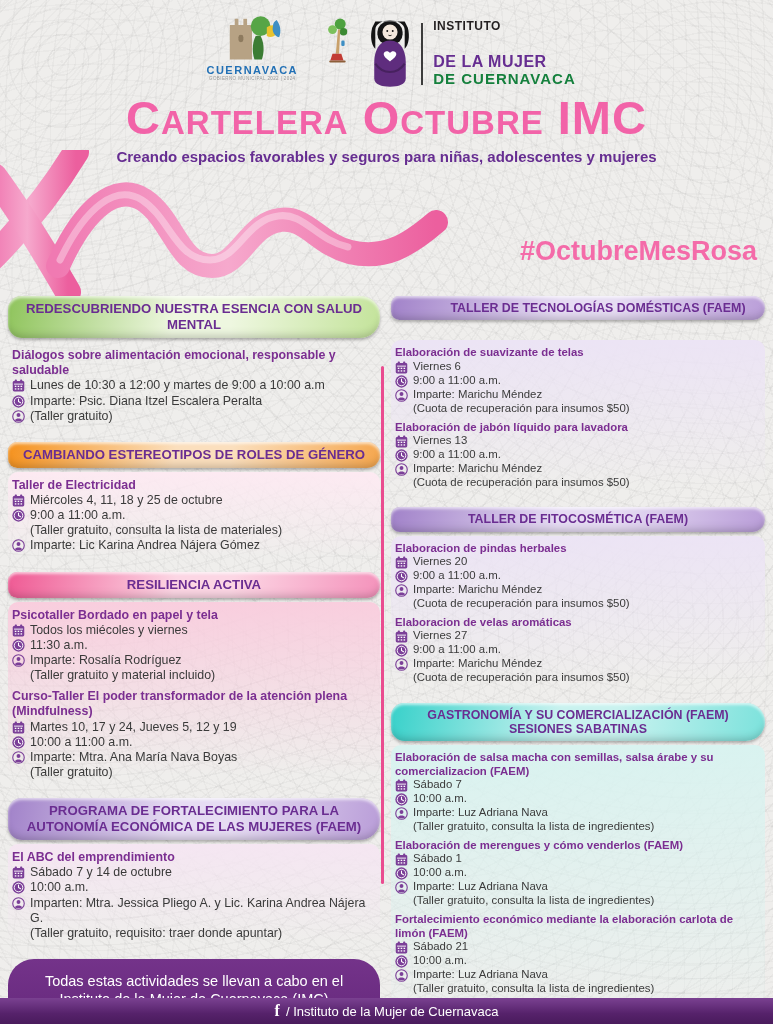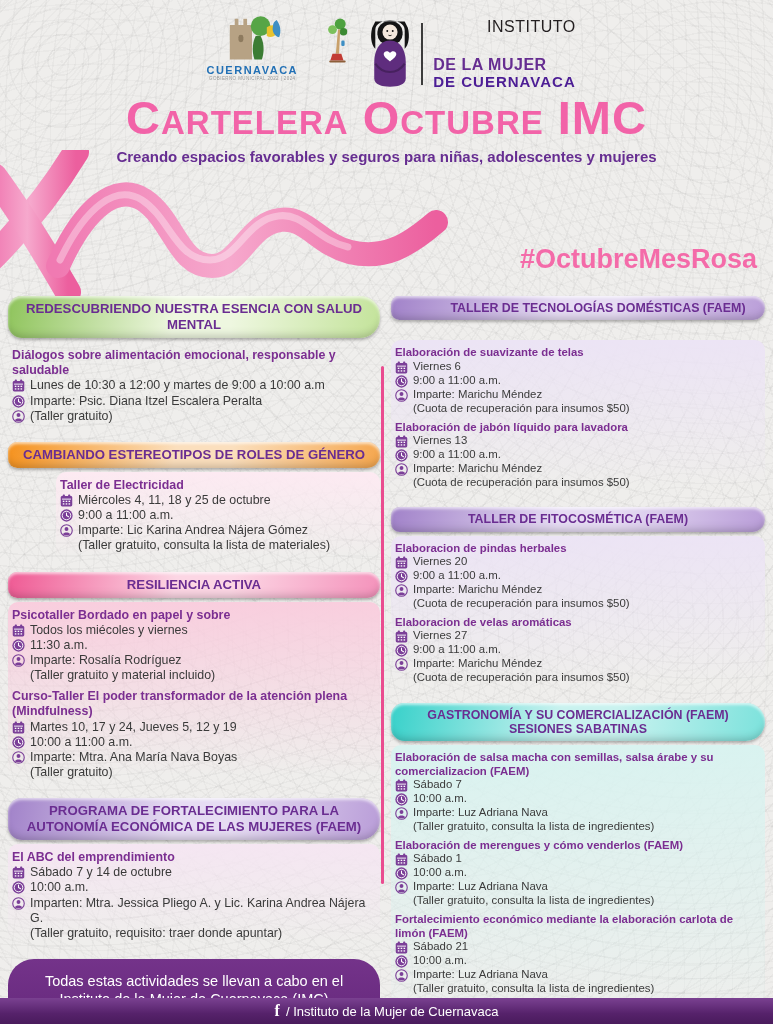--- a/index.html
+++ b/index.html
@@ -17,30 +17,30 @@
 
   
   .top{padding-top:10px;text-align:center;}
   .logos{display:flex;justify-content:center;align-items:flex-start;gap:20px;height:84px;}
   .cuerna{width:110px;text-align:center;}
   .cuerna .nm{font-size:11px;font-weight:800;color:#2270b5;letter-spacing:1.5px;margin-top:-2px;}
   .cuerna .sub{font-size:4.5px;color:#9a9a9a;letter-spacing:.4px;}
   .inst{display:flex;align-items:center;gap:10px;padding-top:4px;}
   .inst .bar{width:2px;height:62px;background:#3c3c3c;}
   .inst .txt{text-align:left;line-height:1.12;}
-  .inst .l1{font-size:16px;font-weight:400;color:#231f20;letter-spacing:.5px;text-align:right;}
+  .inst .l1{font-size:12px;font-weight:700;color:#231f20;letter-spacing:.5px;}
   .inst .l2{font-size:16px;font-weight:800;color:#662d91;letter-spacing:.5px;margin-top:20px;}
-  .inst .l3{font-size:15px;font-weight:600;color:#4c1d95;letter-spacing:1px;}
+  .inst .l3{font-size:15px;font-weight:600;color:#15803d;letter-spacing:1px;}
 
   .main-title{margin-top:0;font-size:47px;line-height:1;font-weight:800;color:#f263a8;
               font-variant:small-caps;letter-spacing:1px;}
   .subtitle{margin-top:7px;font-size:15px;font-weight:700;color:#662d91;}
 
   .ribbon{position:absolute;left:-12px;top:150px;z-index:1;}
-  .hashtag{position:absolute;right:16px;top:244px;z-index:2;font-size:27px;font-weight:800;color:#f46ba9;}
+  .hashtag{position:absolute;right:16px;top:236px;z-index:2;font-size:27px;font-weight:800;color:#f46ba9;}
 
   
   .col{position:absolute;top:288px;z-index:1;}
   #left-col{left:8px;width:372px;font-size:12.4px;line-height:1.22;}
   #right-col{left:391px;width:374px;font-size:11.4px;line-height:1.16;}
   .divider{position:absolute;left:381px;top:366px;width:3px;height:518px;background:#ea4c8f;z-index:1;border-radius:2px;}
 
   .sec{margin-bottom:2px;}
   .sec-header{border-radius:14px 20px 20px 14px;padding:5px 8px;margin:8px 0 4px;text-align:center;
       font-weight:800;color:#6a2d91;
@@ -188,21 +188,21 @@
                   <path d="M3.2 11.3 C3.6 8.6 10.4 8.6 10.8 11.3 C9.7 12.4 4.3 12.4 3.2 11.3 Z" fill="#7b3f98"></path>
                 </svg>
               </span>
               <span class="txt">(Taller gratuito)</span>
             </div>
           </div>
         </div>
       </section>
       <section class="sec">
         <div class="sec-header" style="background: linear-gradient(100deg, rgb(245, 146, 30) 0%, rgb(251, 223, 189) 45%, rgb(251, 223, 189) 60%, rgb(245, 166, 77) 100%);">CAMBIANDO ESTEREOTIPOS DE ROLES DE GÉNERO</div>
-        <div class="sec-body" style="background: linear-gradient(rgb(253, 234, 242) 0%, rgba(255, 255, 255, 0) 92%); margin-left: 48px;">
+        <div class="sec-body" style="background: linear-gradient(rgb(253, 234, 242) 0%, rgba(255, 255, 255, 0) 92%);">
           <div class="event">
             <div class="ev-title">Taller de Electricidad</div>
             <div class="ev-line">
               <span class="ic">
                 <svg viewBox="0 0 14 14" width="13" height="13">
                   <rect x="3" y="0.6" width="2.2" height="3.2" rx="0.7" fill="#7b3f98"></rect>
                   <rect x="8.8" y="0.6" width="2.2" height="3.2" rx="0.7" fill="#7b3f98"></rect>
                   <rect x="0.8" y="2.2" width="12.4" height="11.2" rx="1.6" fill="#7b3f98"></rect>
                   <rect x="2.2" y="5" width="9.6" height="1" fill="#fff"></rect>
                   <g fill="#fff">
@@ -220,41 +220,41 @@
             <div class="ev-line">
               <span class="ic">
                 <svg viewBox="0 0 14 14" width="13" height="13">
                   <circle cx="7" cy="7" r="6.6" fill="#7b3f98"></circle>
                   <circle cx="7" cy="7" r="4.6" fill="none" stroke="#fff" stroke-width="1"></circle>
                   <path d="M7 4.2 L7 7 L9.2 8.3" stroke="#fff" stroke-width="1.1" fill="none" stroke-linecap="round"></path>
                 </svg>
               </span>
               <span class="txt">9:00 a 11:00 a.m.</span>
             </div>
+            <div class="ev-line note">
+              <span class="txt">(Taller gratuito, consulta la lista de materiales)</span>
+            </div>
             <div class="ev-line">
               <span class="ic">
                 <svg viewBox="0 0 14 14" width="13" height="13">
                   <circle cx="7" cy="7" r="6.2" fill="none" stroke="#7b3f98" stroke-width="1.2"></circle>
                   <circle cx="7" cy="5.4" r="2.1" fill="#7b3f98"></circle>
                   <path d="M3.2 11.3 C3.6 8.6 10.4 8.6 10.8 11.3 C9.7 12.4 4.3 12.4 3.2 11.3 Z" fill="#7b3f98"></path>
                 </svg>
               </span>
               <span class="txt">Imparte: Lic Karina Andrea Nájera Gómez</span>
-            </div>
-            <div class="ev-line note">
-              <span class="txt">(Taller gratuito, consulta la lista de materiales)</span>
             </div>
           </div>
         </div>
       </section>
       <section class="sec">
         <div class="sec-header" style="background: linear-gradient(100deg, rgb(239, 90, 148) 0%, rgb(252, 214, 228) 45%, rgb(252, 214, 228) 60%, rgb(244, 146, 187) 100%);">RESILIENCIA ACTIVA</div>
         <div class="sec-body" style="background: linear-gradient(rgb(249, 206, 222) 0%, rgba(255, 255, 255, 0) 92%);">
           <div class="event">
-            <div class="ev-title">Psicotaller Bordado en papel y sobre</div>
+            <div class="ev-title">Psicotaller Bordado en papel y tela</div>
             <div class="ev-line">
               <span class="ic">
                 <svg viewBox="0 0 14 14" width="13" height="13">
                   <rect x="3" y="0.6" width="2.2" height="3.2" rx="0.7" fill="#7b3f98"></rect>
                   <rect x="8.8" y="0.6" width="2.2" height="3.2" rx="0.7" fill="#7b3f98"></rect>
                   <rect x="0.8" y="2.2" width="12.4" height="11.2" rx="1.6" fill="#7b3f98"></rect>
                   <rect x="2.2" y="5" width="9.6" height="1" fill="#fff"></rect>
                   <g fill="#fff">
                     <rect x="3" y="7.2" width="1.7" height="1.4"></rect>
                     <rect x="6.1" y="7.2" width="1.7" height="1.4"></rect>

